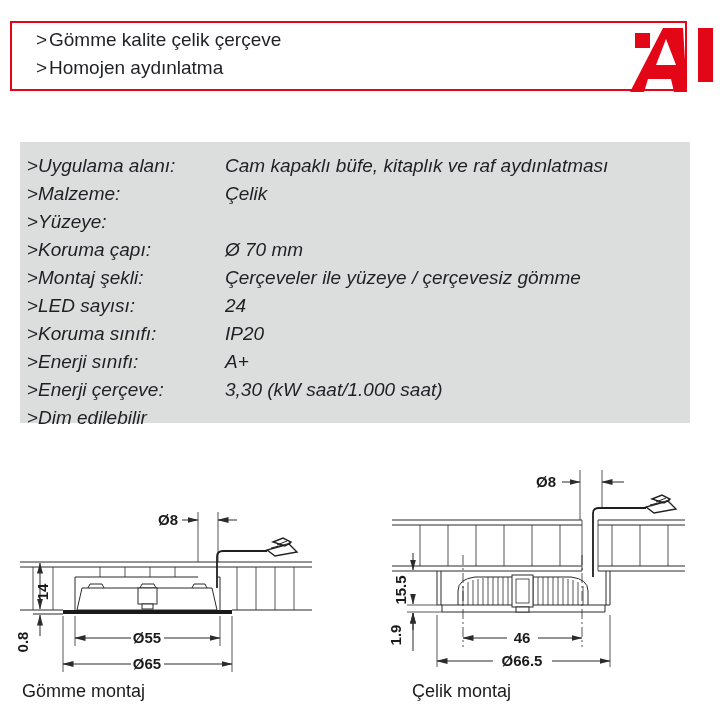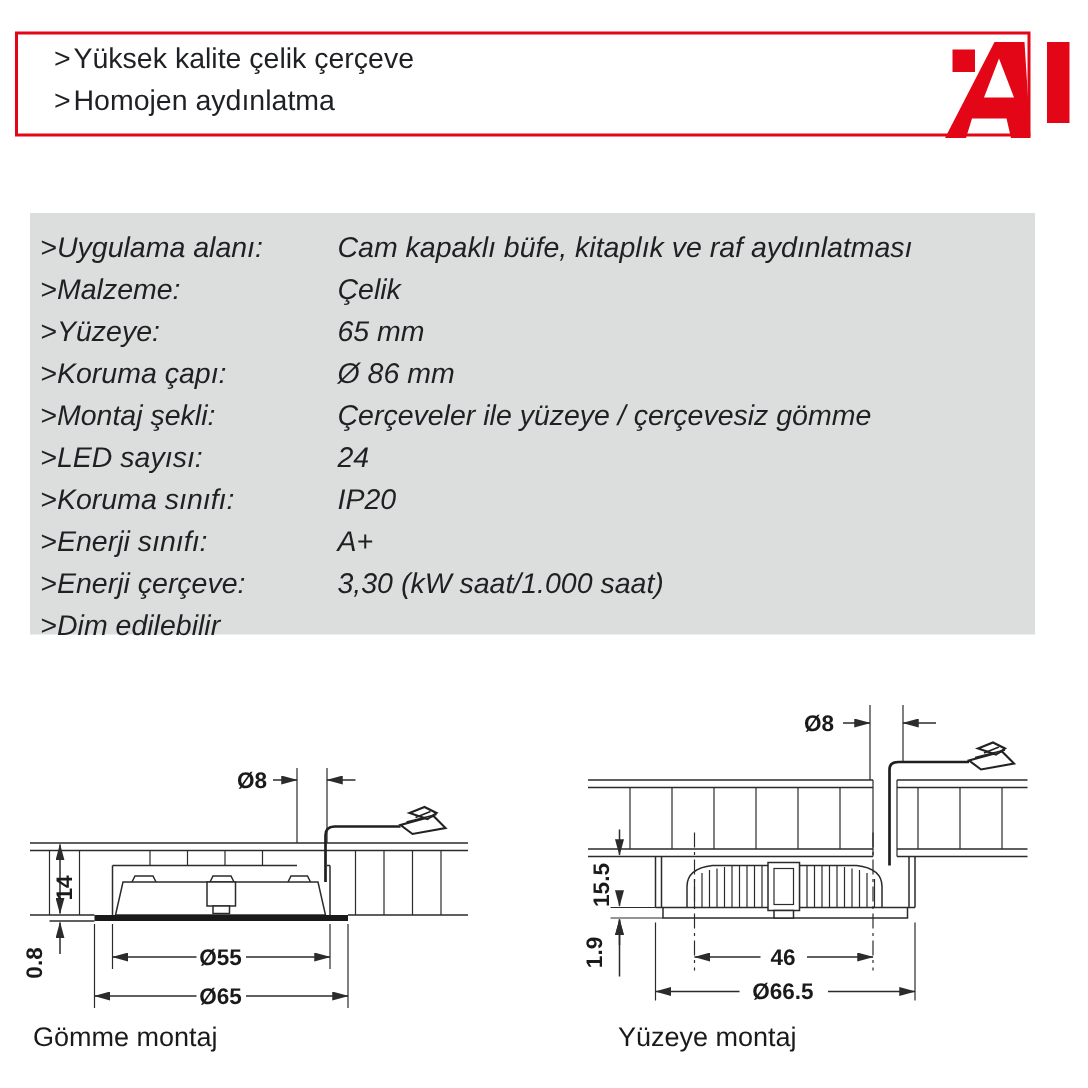--- a/index.html
+++ b/index.html
@@ -35,21 +35,21 @@
   .cable{stroke:#1f1f1f;stroke-width:1.8;fill:none;}
 </style>
 </head>
 <body>
 
 <div id="page">
 
   <div class="hl-box">
     <div class="hl-row">
       <span class="bullet">&gt;</span>
-      <span>Yüksek kalite çelik çerçeve</span>
+      <span>Gömme kalite çelik çerçeve</span>
     </div>
     <div class="hl-row">
       <span class="bullet">&gt;</span>
       <span>Homojen aydınlatma</span>
     </div>
   </div>
 
   <svg class="logo" viewBox="0 0 85 66">
     <rect x="5" y="7" width="15" height="15" fill="#e30617"></rect>
     <path d="M0,66 L33,2 L53,2 L57,66 L44,66 L41,53 L18,53 L14,66 Z M36,13 L26,39 L46,39 Z" fill="#e30617" fill-rule="evenodd"></path>
@@ -63,26 +63,25 @@
       <span class="val">Cam kapaklı büfe, kitaplık ve raf aydınlatması</span>
     </div>
     <div class="spec-row">
       <span class="bullet">&gt;</span>
       <span class="lbl">Malzeme:</span>
       <span class="val">Çelik</span>
     </div>
     <div class="spec-row">
       <span class="bullet">&gt;</span>
       <span class="lbl">Yüzeye:</span>
-      <span class="val">65 mm</span>
     </div>
     <div class="spec-row">
       <span class="bullet">&gt;</span>
       <span class="lbl">Koruma çapı:</span>
-      <span class="val">Ø 86 mm</span>
+      <span class="val">Ø 70 mm</span>
     </div>
     <div class="spec-row">
       <span class="bullet">&gt;</span>
       <span class="lbl">Montaj şekli:</span>
       <span class="val">Çerçeveler ile yüzeye / çerçevesiz gömme</span>
     </div>
     <div class="spec-row">
       <span class="bullet">&gt;</span>
       <span class="lbl">LED sayısı:</span>
       <span class="val">24</span>
@@ -235,15 +234,15 @@
       </g>
 
       <g>
         <path class="thin" d="M52,160 V212 M225,160 V212"></path>
         <path class="ln" d="M108,206 L52,206" marker-end="url(#r-ar)"></path>
         <path class="ln" d="M167,206 L225,206" marker-end="url(#r-ar)"></path>
         <text class="dim" x="137" y="211" text-anchor="middle">Ø66.5</text>
       </g>
     </svg>
   </div>
-  <div class="caption" style="left:412px;top:681px;">Yüzeye montaj</div>
+  <div class="caption" style="left:412px;top:681px;">Çelik montaj</div>
 
 </div>
 
 </body></html>

